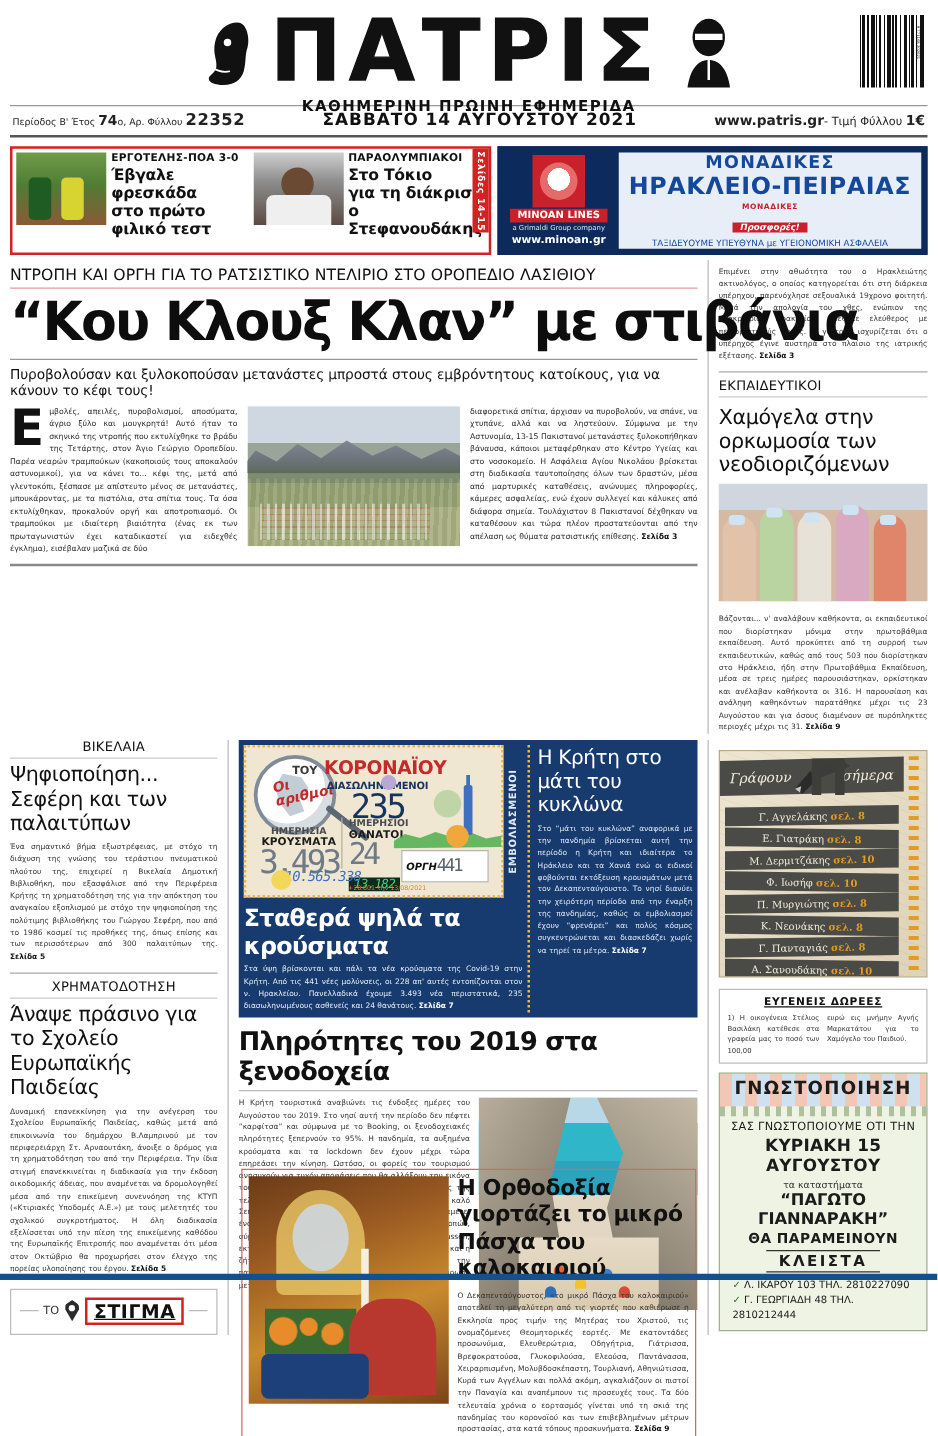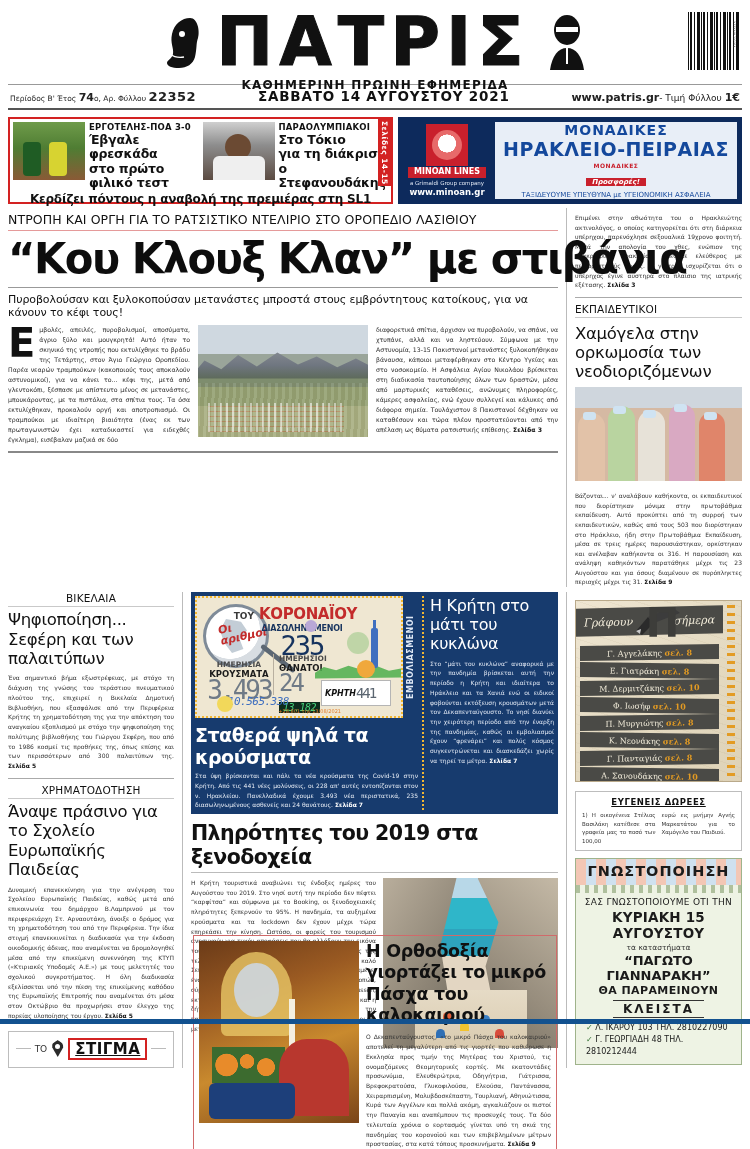--- a/index.html
+++ b/index.html
@@ -328,21 +328,20 @@
           <div class="head"></div>
             <div class="body"></div>
         </div>
         <div class="sp-txt">
           <div class="sp-kicker">ΠΑΡΑΟΛΥΜΠΙΑΚΟΙ</div>
           <div class="sp-head">Στο Τόκιο</div>
           <div class="sp-head">για τη διάκριση</div>
           <div class="sp-head">ο Στεφανουδάκης</div>
         </div>
       </div>
-      <div class="ad-sports-bot">Κερδίζει πόντους η αναβολή της πρεμιέρας στη SL1</div>
       <div class="sp-pages">Σελίδες 14-15</div>
     </div>
 
     <div class="ad-minoan">
       <div class="minoan-logo">
         <div class="minoan-mark">
             <div class="circ"></div>
           </div>
         <div class="minoan-name">MINOAN LINES</div>
         <div class="minoan-sub">a Grimaldi Group company</div>
@@ -485,21 +484,21 @@
                 <div class="num">3.493</div>
               </div>
               <div class="cg-th">
                 <div class="l1">ΗΜΕΡΗΣΙΟΙ</div>
                 <div class="l2">ΘΑΝΑΤΟΙ</div>
                 <div class="num">24</div>
               </div>
               <div class="cg-tot">13.182</div>
               <div class="cg-cshape"></div>
               <div class="cg-crete">
-                <span class="nm">ΚΡΗΤΗ</span>
+                <span class="nm">ΟΡΓΗ</span>
                 <span class="vl">441</span>
               </div>
               <div class="cg-vacc">10.565.338</div>
               <div class="cg-vacc2">+28.801 την 13/08/2021</div>
               <div class="cg-syr">
                   <div class="barrel"></div>
                   <div class="plung"></div>
                 </div>
               <div class="cg-virus" style="left:108px;top:22px;width:12px;height:12px;background:#b9a8d6;"></div>
               <div class="cg-virus" style="left:150px;top:34px;width:22px;height:22px;background:#9ec98a;opacity:.6"></div>

